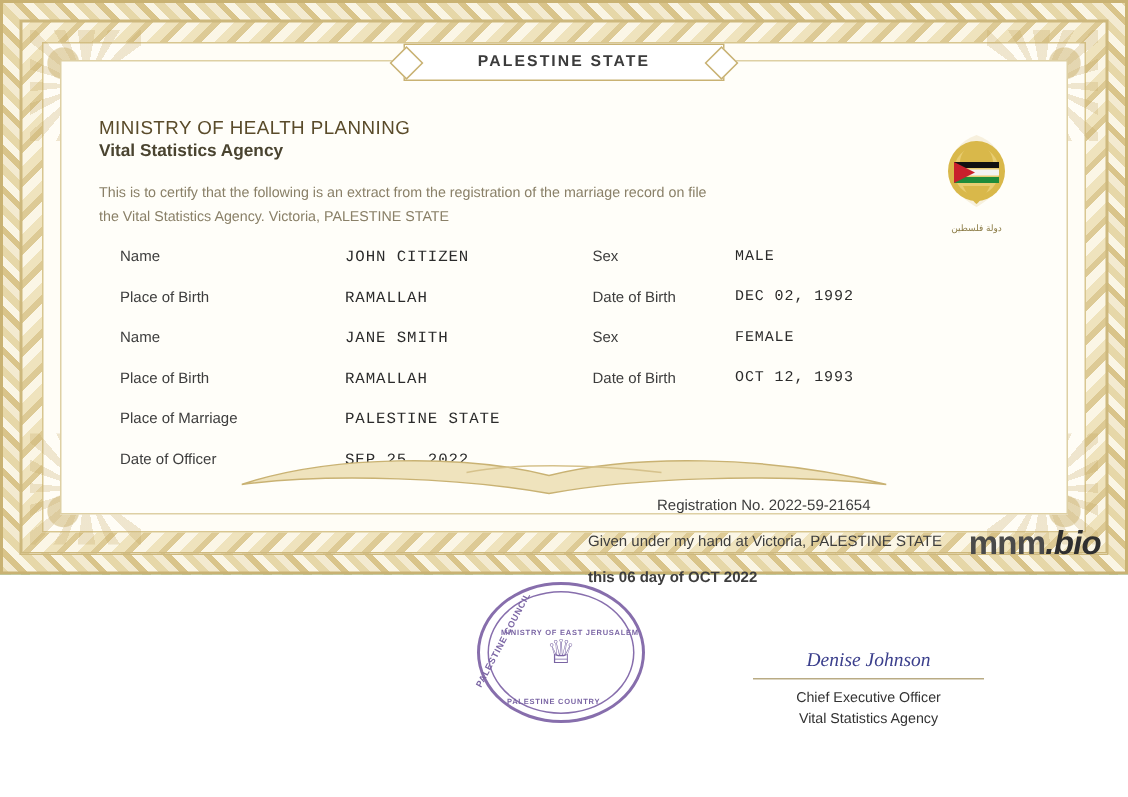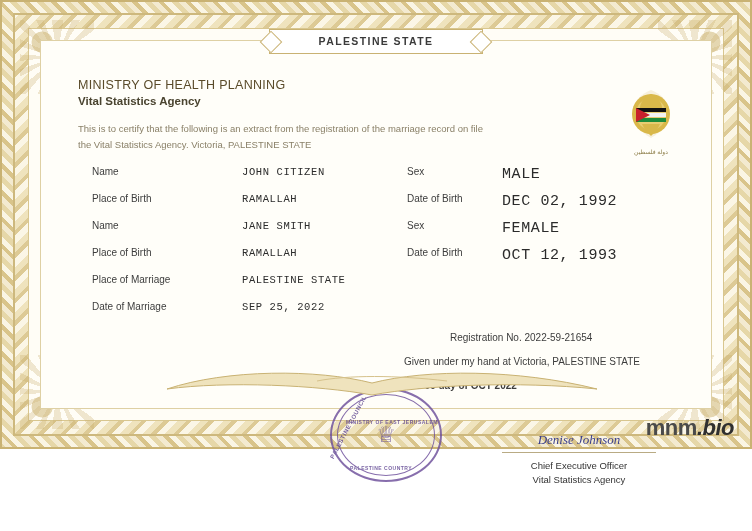--- a/index.html
+++ b/index.html
@@ -2,21 +2,21 @@
 <html><head>
 <meta charset="utf-8">
 <style>
   html,body{margin:0;padding:0;}
   body{
     width:752px;height:531px;overflow:hidden;
     font-family:"Liberation Sans", sans-serif;
     background:#ffffff;
   }
   .cert{
-    position:relative;width:752px;height:449px;
+    position:relative;width:752px;height:383px;
     background:#14b8a6;
   }
   
   .border-outer{
     position:absolute;inset:0;
     background:
       repeating-linear-gradient(45deg,
         #e6d7a8 0px,#e6d7a8 5px,
         #f3ead0 5px,#f3ead0 10px,
         #d9c48a 10px,#d9c48a 14px,
@@ -68,21 +68,21 @@
   }
   .banner:before,.banner:after{
     content:"";position:absolute;top:4px;width:14px;height:14px;
     border:1px solid #c9b273;background:#fff;transform:rotate(45deg);
     z-index:-1;
   }
   .banner:before{left:-7px;}
   .banner:after{right:-7px;}
 
   
-  .body{position:absolute;left:0;top:0;right:0;bottom:0;padding:22px 10px 0 26px;margin-left:12px;}
+  .body{position:absolute;left:0;top:0;right:0;bottom:0;padding:22px 10px 0 26px;}
   .ministry{
     font-size:12.5px;color:#5a4b2a;letter-spacing:.3px;margin:16px 0 3px 0;
   }
   .agency{
     font-size:11.5px;color:#4a4430;font-weight:bold;margin-bottom:14px;
   }
   .intro{
     font-size:9.5px;color:#8a8068;line-height:1.65;max-width:430px;margin-bottom:14px;
   }
 
@@ -95,21 +95,21 @@
   .fields{margin:6px 0 0 14px;}
   .row{display:flex;align-items:flex-start;height:27px;}
   .lbl{width:150px;font-size:10px;color:#3d3d3d;}
   .val{
     width:165px;font-family:"Liberation Mono", monospace;
     font-size:10.5px;color:#2b2b2b;letter-spacing:.6px;
   }
   .lbl2{width:95px;font-size:10px;color:#3d3d3d;}
   .val2{
     font-family:"Liberation Mono", monospace;
-    font-size:15px;color:#2b2b2b;letter-spacing:.6px;
+    font-size:10px;color:#2b2b2b;letter-spacing:.6px;
   }
 
   .regno{
     position:absolute;left:398px;top:292px;font-size:10px;color:#3d3d3d;text-align:center;
   }
   .given{
     position:absolute;left:352px;top:316px;font-size:10px;color:#3d3d3d;
   }
   .thisday{
     position:absolute;left:352px;top:340px;font-size:10px;color:#3d3d3d;font-weight:bold;
@@ -242,21 +242,21 @@
         </div>
 
         <div class="row">
           <div class="lbl">Place of Marriage</div>
           <div class="val">PALESTINE STATE</div>
           <div class="lbl2"></div>
           <div class="val2"></div>
         </div>
 
         <div class="row">
-          <div class="lbl">Date of Marriage</div>
+          <div class="lbl">Date of Officer</div>
           <div class="val">SEP 25, 2022</div>
           <div class="lbl2"></div>
           <div class="val2"></div>
         </div>
 
         <div class="row">
           <div class="lbl2"></div>
           <div class="val2"></div>
         </div>
 

